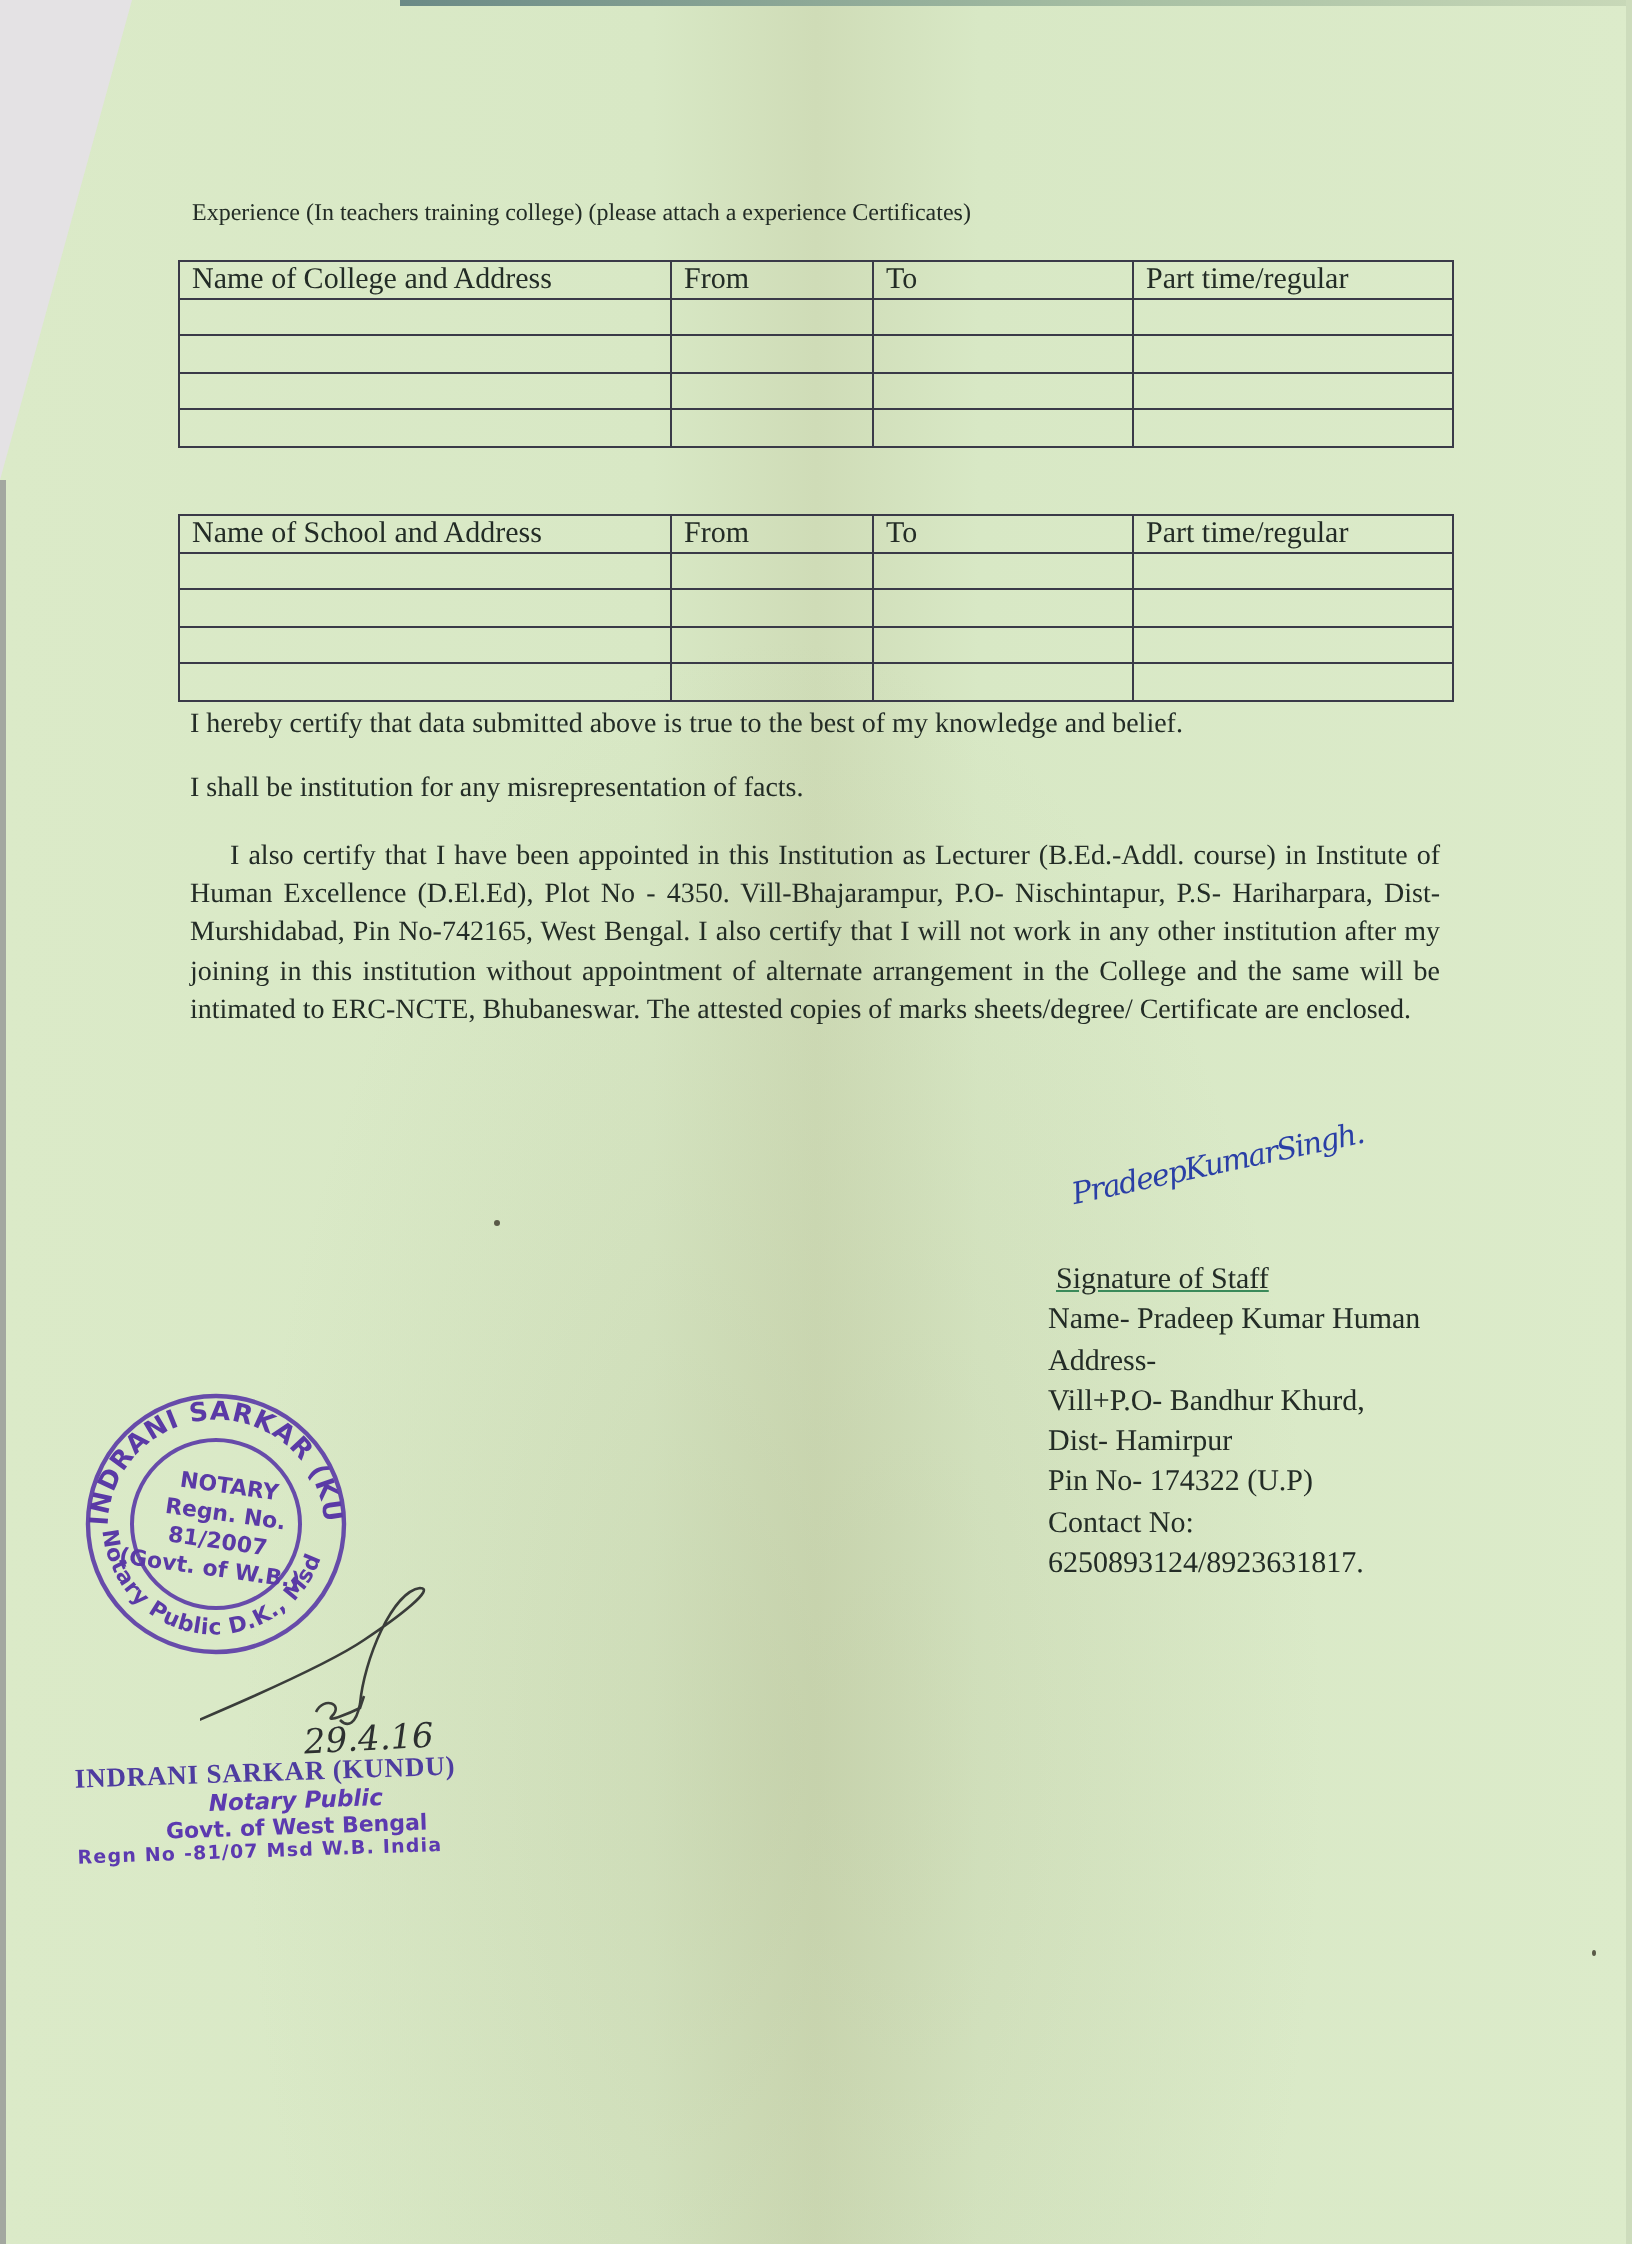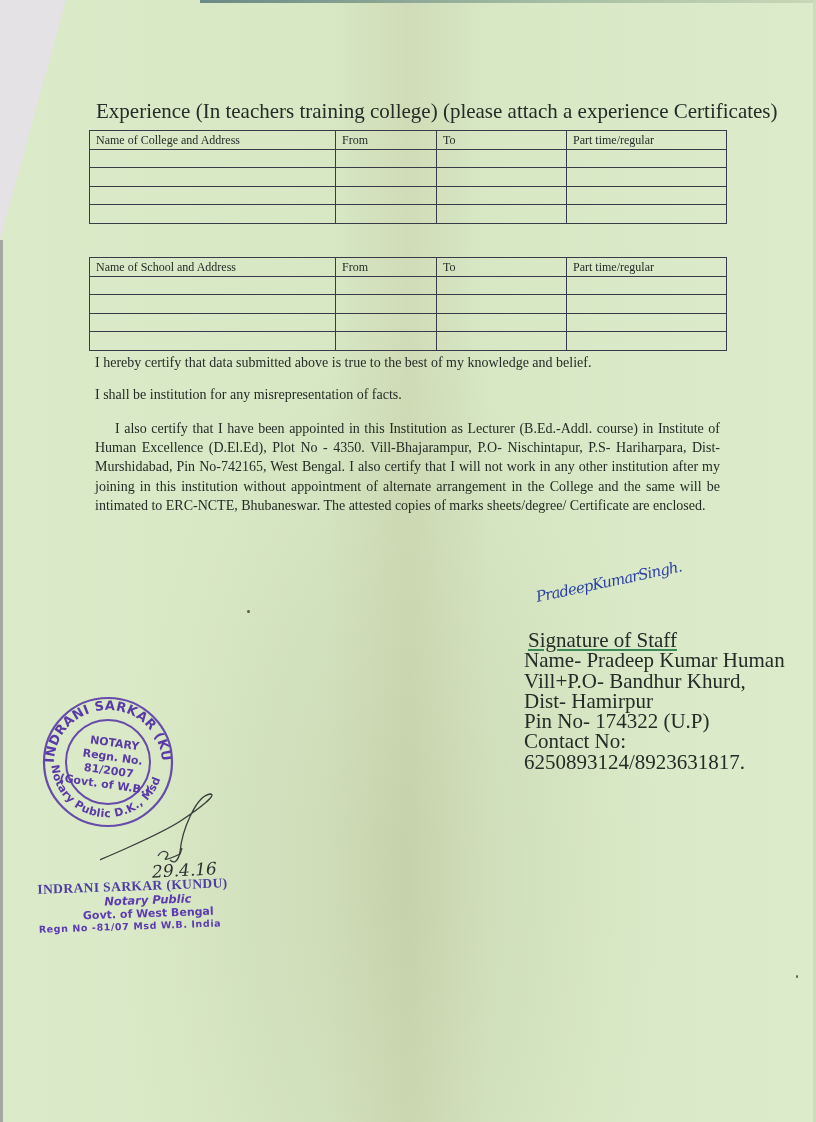--- a/index.html
+++ b/index.html
@@ -27,47 +27,47 @@
     .right-edge {
       position: absolute; right: 0; top: 0; width: 3px; height: 1122px;
       background: #cddcbc;
     }
     .left-edge {
       position: absolute; left: 0; top: 240px; width: 3px; height: 882px;
       background: #a3a8a0;
     }
 
     .section-title {
-      position: absolute; left: 96px; font-size: 21px; white-space: nowrap;
+      position: absolute; left: 96px; font-size: 12px; white-space: nowrap;
       color: #232c26;
     }
 
     table.exp {
       position: absolute; left: 89px; width: 637px;
       border-collapse: collapse; table-layout: fixed;
-      font-size: 12px; color: #232c26; padding-left: 16px;
+      font-size: 15px; color: #232c26; padding-left: 16px;
     }
     table.exp td, table.exp th {
       border: 1.2px solid #3a3a48; height: 17.5px; padding: 0 0 0 6px;
       text-align: left; font-weight: normal; vertical-align: middle;
       line-height: 16px;
     }
     table.exp col.c1 { width: 246px; }
     table.exp col.c2 { width: 101px; }
     table.exp col.c3 { width: 130px; }
     table.exp col.c4 { width: 160px; }
 
     .para {
       position: absolute; left: 95px; width: 625px; font-size: 14px;
       line-height: 19.2px; color: #232c26;
     }
     .justify { text-align: justify; text-indent: 20px; }
 
     .sig-block {
-      position: absolute; left: 524px; top: 630px; font-size: 21px;
+      position: absolute; left: 524px; top: 630px; font-size: 15px;
       line-height: 20.3px; color: #232c26;
       font-family: "Liberation Serif", serif;
     }
     .sig-title {
       text-decoration: underline; text-decoration-color: #3a8a5a; padding-left: 4px;
     }
     .handsig {
       position: absolute; left: 538px; top: 588px; font-style: italic;
       font-family: "DejaVu Serif", serif; font-size: 15px; color: #2a3fa6;
       transform: rotate(-12deg); transform-origin: left bottom; letter-spacing: -0.8px;
@@ -202,20 +202,21 @@
   <div class="para" style="top:353px;">I hereby certify that data submitted above is true to the best of my knowledge and belief.</div>
   <div class="para" style="top:385px;">I shall be institution for any misrepresentation of facts.</div>
   <div class="para justify" style="top:419px;">I also certify that I have been appointed in this Institution as Lecturer (B.Ed.-Addl. course) in Institute of Human Excellence (D.El.Ed), Plot No - 4350. Vill-Bhajarampur, P.O- Nischintapur, P.S- Hariharpara, Dist- Murshidabad, Pin No-742165, West Bengal. I also certify that I will not work in any other institution after my joining in this institution without appointment of alternate arrangement in the College and the same will be intimated to ERC-NCTE, Bhubaneswar. The attested copies of marks sheets/degree/ Certificate are enclosed.</div>
 
   <div class="handsig">
     <span>PradeepKumarSingh.</span>
   </div>
   <div class="sig-block">
     <div class="sig-title">Signature of Staff</div>
     <div>Name- Pradeep Kumar Human</div>
+    <div>Address-</div>
     <div>Vill+P.O- Bandhur Khurd,</div>
     <div>Dist- Hamirpur</div>
     <div>Pin No- 174322 (U.P)</div>
     <div>Contact No:</div>
     <div>6250893124/8923631817.</div>
   </div>
 
   <div class="stamp">
     <svg class="stamp-svg" width="140" height="140" viewBox="0 0 140 140">
       <defs>

